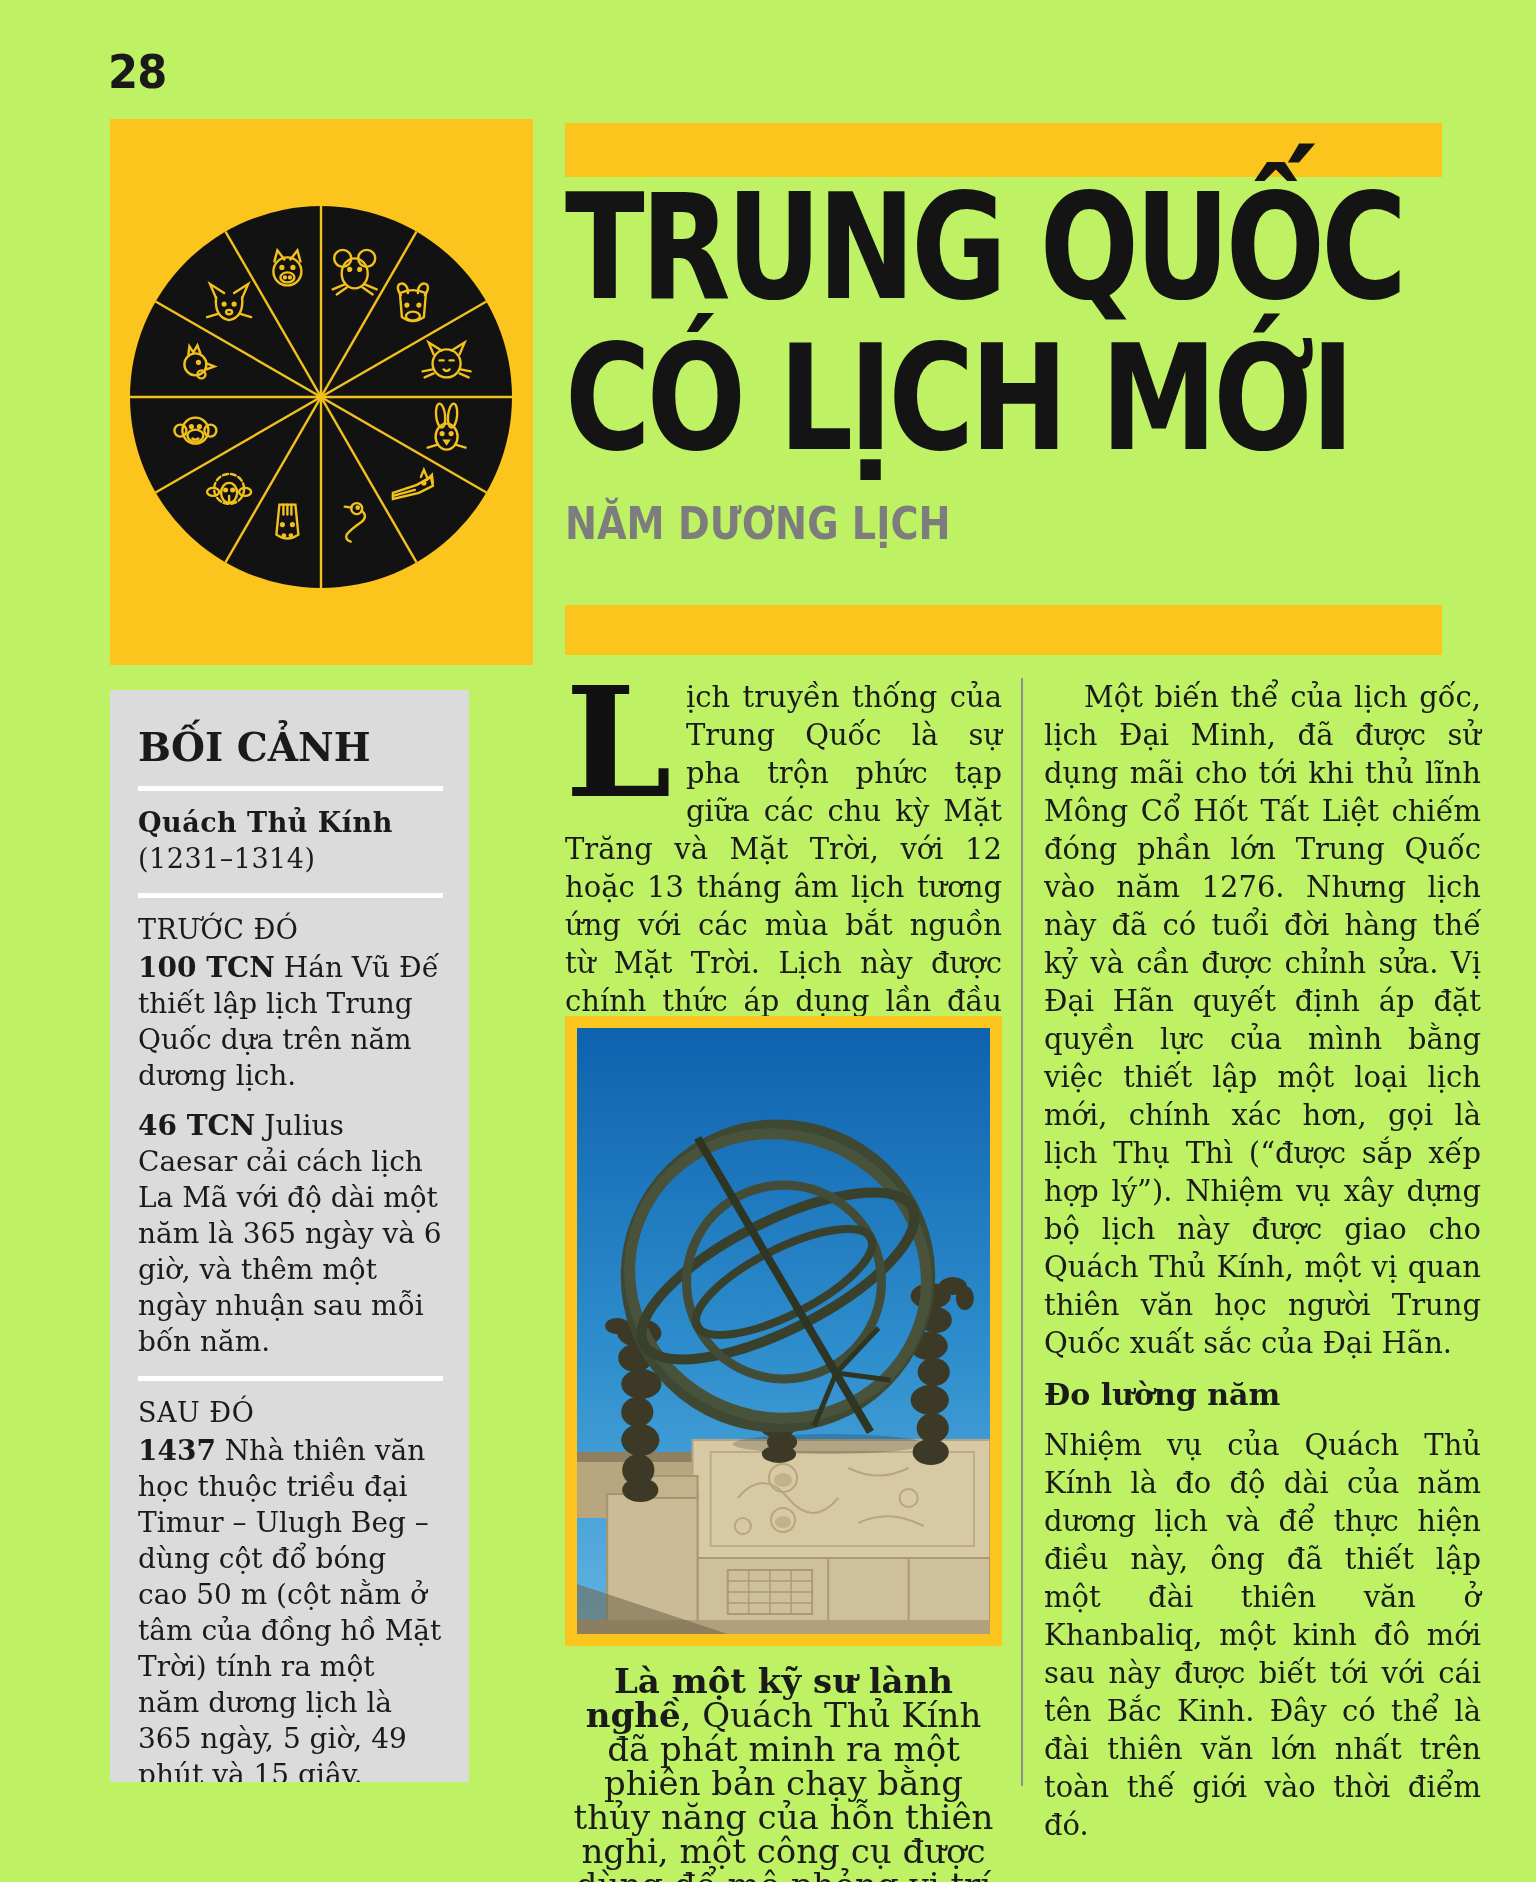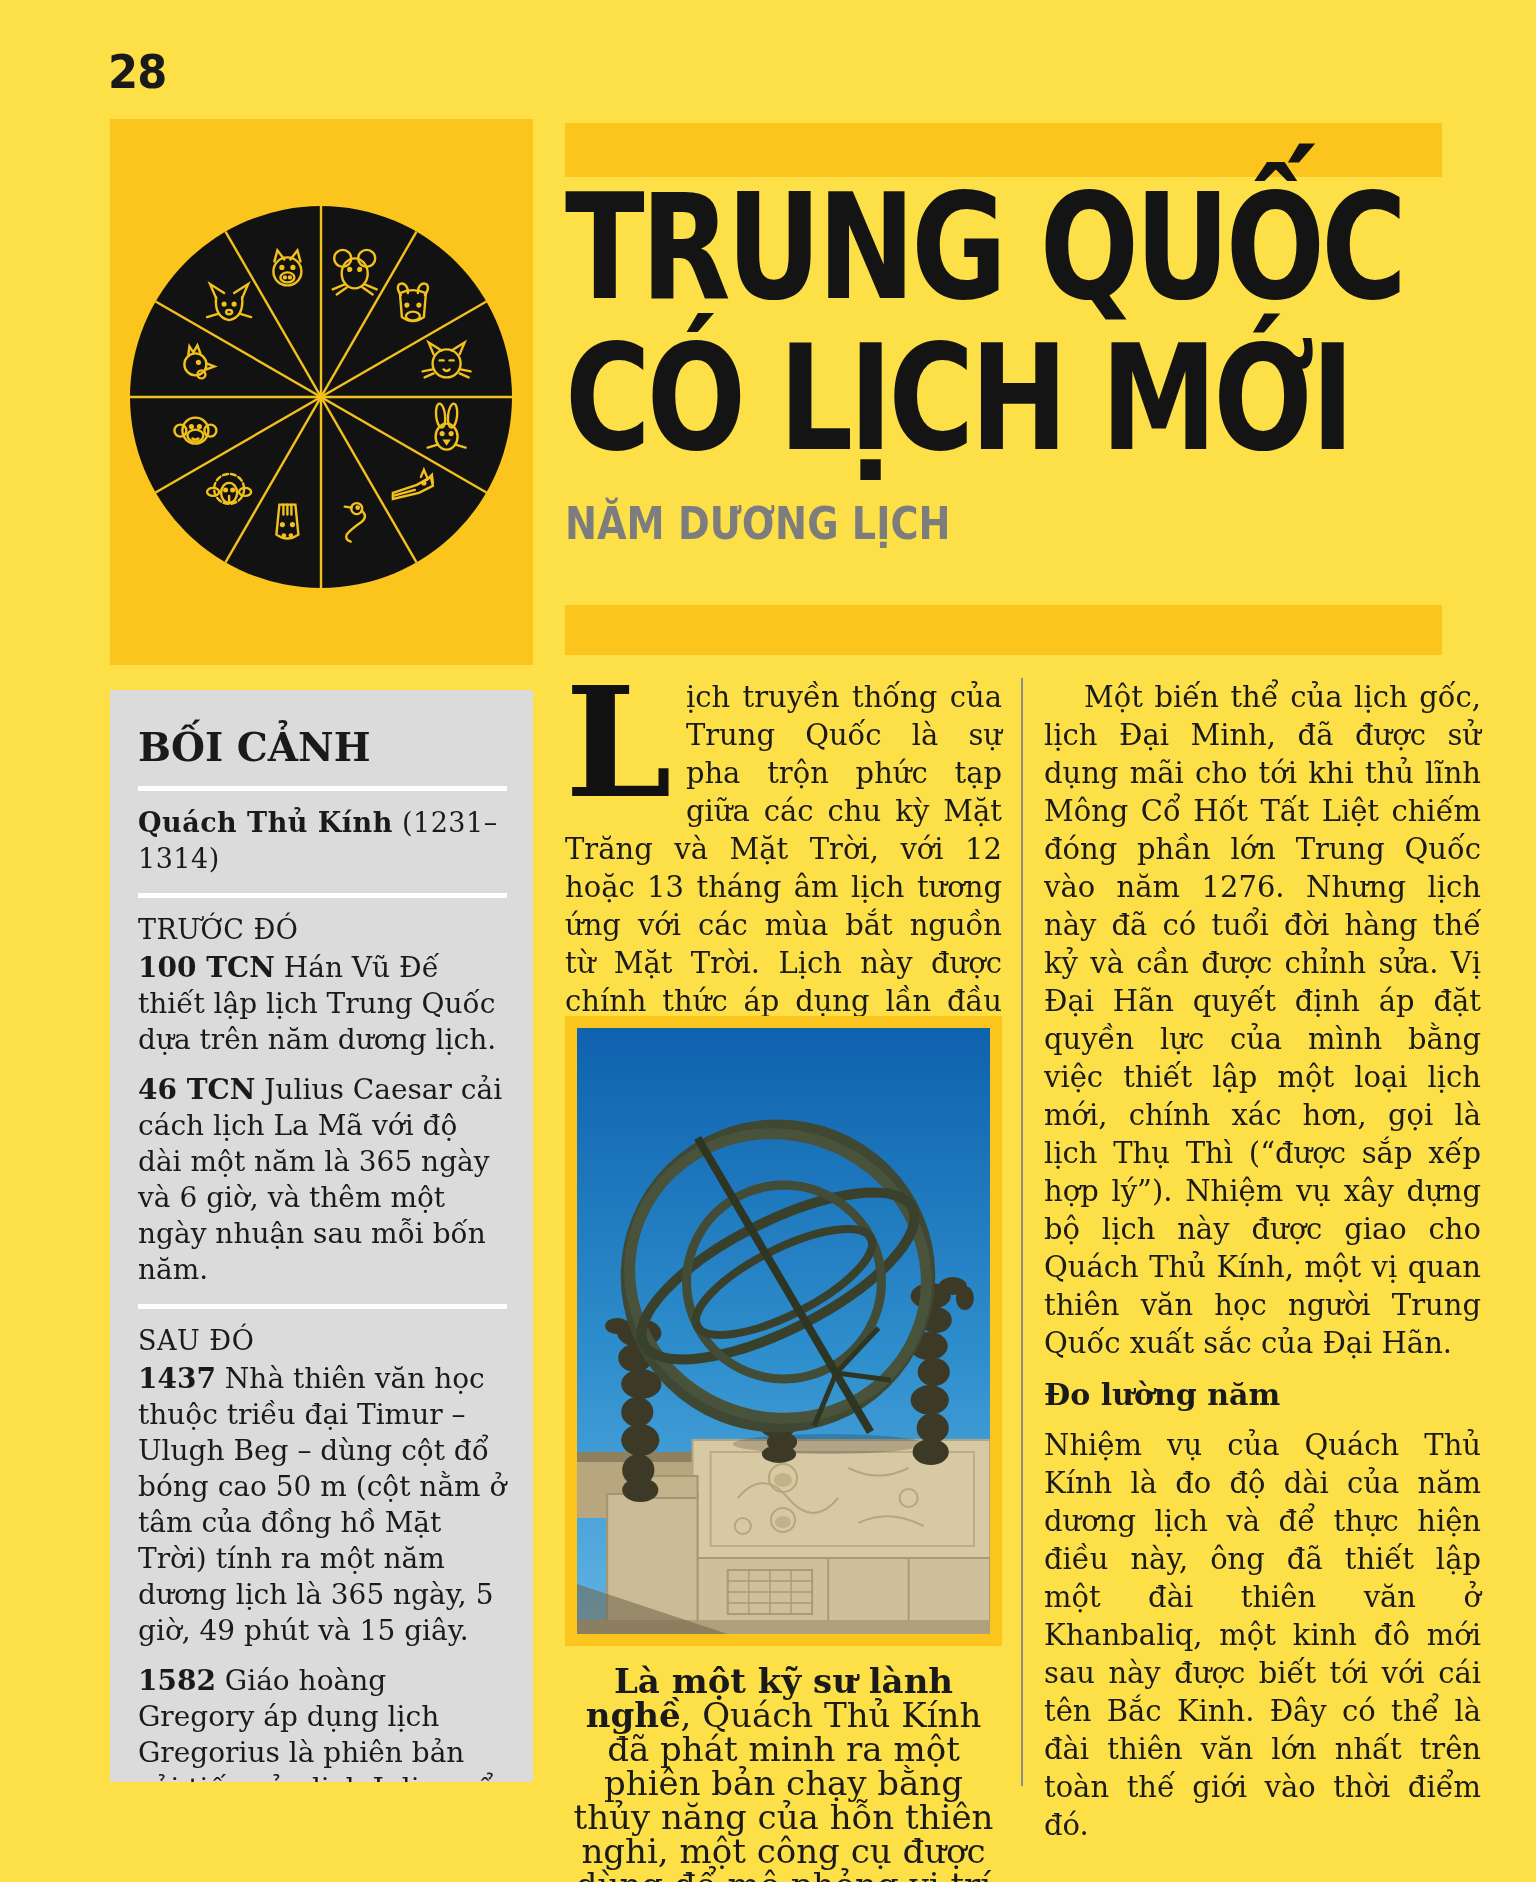--- a/index.html
+++ b/index.html
@@ -1,16 +1,16 @@
 <!DOCTYPE html>
 <html><head>
 <meta charset="utf-8">
 <style>
   html,body{margin:0;padding:0;background:#ffffff;}
-  .page{position:relative;width:1536px;height:1882px;background:#fde047;overflow:hidden;
+  .page{position:relative;width:1536px;height:1882px;background:#bef264;overflow:hidden;
         font-family:"DejaVu Serif", serif;color:#1a1a1a;}
 
   
   .page-number{position:absolute;left:108px;top:44px;font-family:"DejaVu Sans",sans-serif;
         font-weight:bold;font-size:47px;letter-spacing:-1px;transform:scaleX(.92);transform-origin:0 0;}
   .zodiac-box{position:absolute;left:110px;top:119px;width:423px;height:546px;background:#FCC51D;}
   .zodiac-box svg{display:block;width:100%;height:100%;}
 
   
   .title-block{position:absolute;left:565px;top:0;width:877px;}
@@ -18,21 +18,21 @@
   .bar.top{top:123px;height:54px;}
   .bar.bottom{top:605px;height:50px;}
   h1.article-title{position:absolute;left:0;top:172px;margin:0;font-family:"DejaVu Sans",sans-serif;
         font-weight:800;font-size:146px;line-height:151px;letter-spacing:-5px;color:#141414;
         transform:scaleX(.80);transform-origin:0 0;white-space:nowrap;}
   .article-subtitle{position:absolute;left:0;top:497px;font-family:"DejaVu Sans",sans-serif;
         font-weight:bold;font-size:45px;letter-spacing:0;color:#7d7d7d;transform:scaleX(.85);
         transform-origin:0 0;white-space:nowrap;}
 
   
-  .sidebar{position:absolute;left:110px;top:690px;width:423px;height:1092px;background:#DBDBDB;
+  .sidebar{position:absolute;left:110px;top:690px;width:359px;height:1092px;background:#DBDBDB;
         box-sizing:border-box;padding:34px 26px 0 28px;overflow:hidden;}
   .sidebar h2{margin:0 0 14px 0;font-size:39px;font-weight:bold;letter-spacing:0;}
   .sidebar .rule{border:none;border-top:5px solid #ffffff;margin:16px 0 14px 0;}
   .sidebar .label{font-size:27px;line-height:36px;letter-spacing:.5px;}
   .sidebar p{margin:14px 0 0 0;font-size:28px;line-height:36px;}
   .sidebar p.first{margin-top:2px;}
   .sidebar b{font-weight:bold;}
 
   
   .col{position:absolute;top:678px;width:437px;font-size:29px;line-height:38px;text-align:justify;}

